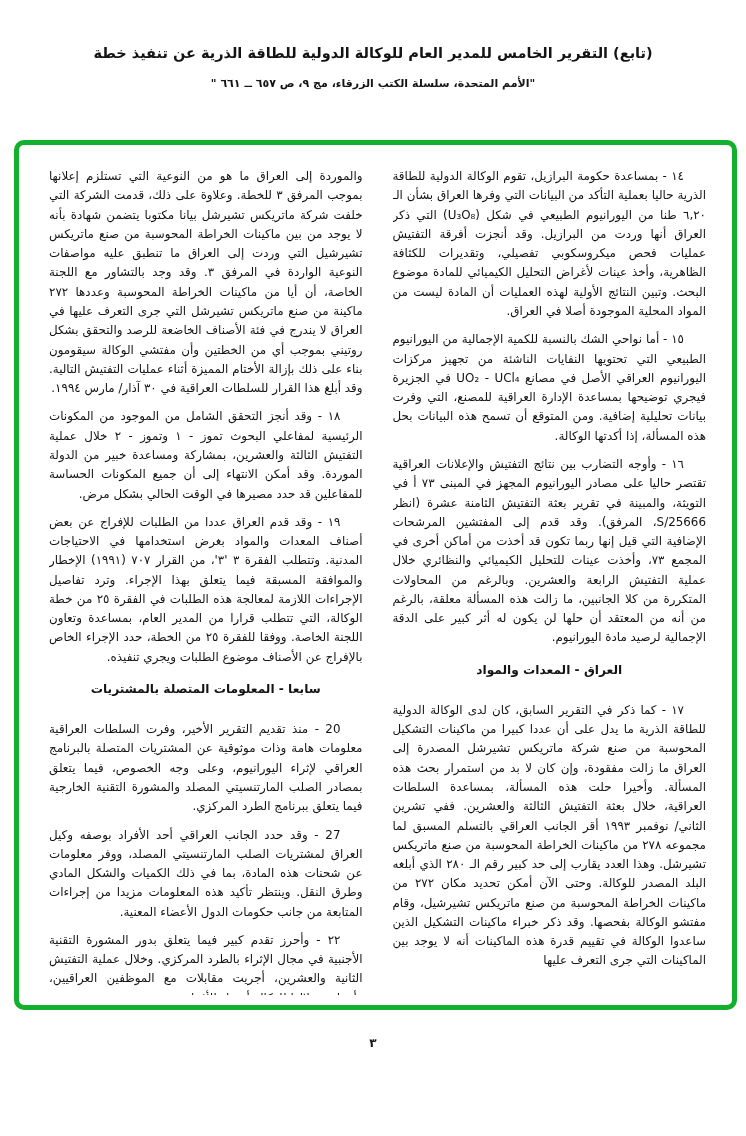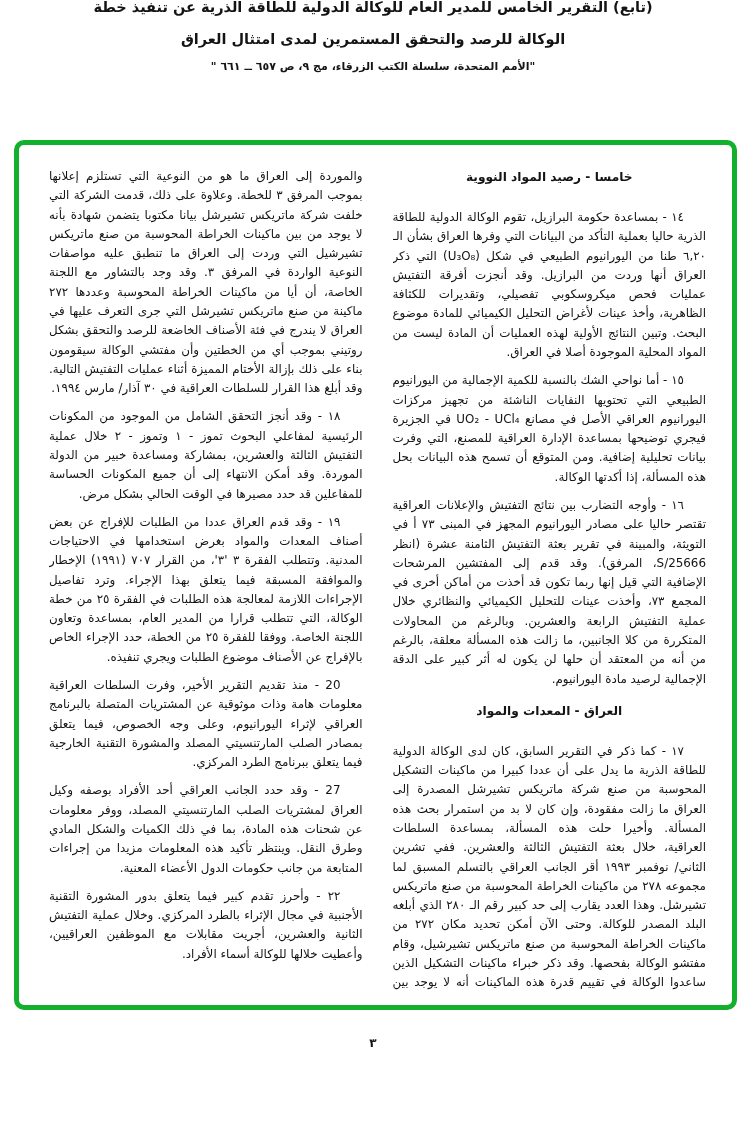--- a/index.html
+++ b/index.html
@@ -12,20 +12,21 @@
     width: 746px;
     height: 1136px;
     background: #ffffff;
     overflow: hidden;
     color: #141414;
   }
   
   .doc-header {
     direction: rtl;
     text-align: center;
+    padding-top: 46px;
   }
   .doc-header .h-line1 {
     font-size: 14.5px;
     font-weight: bold;
     line-height: 1.0;
     margin-bottom: 17px;
   }
   .doc-header .h-line2 {
     font-size: 14.5px;
     font-weight: bold;
@@ -93,40 +94,39 @@
     font-weight: bold;
   }
 </style>
 </head>
 <body>
 
 <div class="page">
 
   <header class="doc-header">
     <div class="h-line1">(تابع) التقرير الخامس للمدير العام للوكالة الدولية للطاقة الذرية عن تنفيذ خطة</div>
-    <div class="h-line2">الوكالة للرصد والتحقق المستمرين لمدى امتثال العراق</div>
     <div class="h-line3">"الأمم المتحدة، سلسلة الكتب الزرقاء، مج ٩، ص ٦٥٧ ــ ٦٦١ "</div>
   </header>
 
   <div class="green-box">
     <div class="columns">
 
       <div class="col">
-        <div class="section-heading first-heading">خامسا -  رصيد المواد النووية</div>
         <p class="numbered">١٤ -   بمساعدة حكومة البرازيل، تقوم الوكالة الدولية للطاقة الذرية حاليا بعملية التأكد من البيانات التي وفرها العراق بشأن الـ ٦,٢٠ طنا من اليورانيوم الطبيعي في شكل (U₃O₈) التي ذكر العراق أنها وردت من البرازيل. وقد أنجزت أفرقة التفتيش عمليات فحص ميكروسكوبي تفصيلي، وتقديرات للكثافة الظاهرية، وأخذ عينات لأغراض التحليل الكيميائي للمادة موضوع البحث. وتبين النتائج الأولية لهذه العمليات أن المادة ليست من المواد المحلية الموجودة أصلا في العراق.</p>
         <p class="numbered">١٥ -   أما نواحي الشك بالنسبة للكمية الإجمالية من اليورانيوم الطبيعي التي تحتويها النفايات الناشئة من تجهيز مركزات اليورانيوم العراقي الأصل في مصانع UO₂ - UCl₄ في الجزيرة فيجري توضيحها بمساعدة الإدارة العراقية للمصنع، التي وفرت بيانات تحليلية إضافية. ومن المتوقع أن تسمح هذه البيانات بحل هذه المسألة، إذا أكدتها الوكالة.</p>
         <p class="numbered">١٦ -   وأوجه التضارب بين نتائج التفتيش والإعلانات العراقية تقتصر حاليا على مصادر اليورانيوم المجهز في المبنى ٧٣ أ في التويثة، والمبينة في تقرير بعثة التفتيش الثامنة عشرة (انظر S/25666، المرفق). وقد قدم إلى المفتشين المرشحات الإضافية التي قيل إنها ربما تكون قد أخذت من أماكن أخرى في المجمع ٧٣، وأخذت عينات للتحليل الكيميائي والنظائري خلال عملية التفتيش الرابعة والعشرين. وبالرغم من المحاولات المتكررة من كلا الجانبين، ما زالت هذه المسألة معلقة، بالرغم من أنه من المعتقد أن حلها لن يكون له أثر كبير على الدقة الإجمالية لرصيد مادة اليورانيوم.</p>
         <div class="section-heading">العراق -  المعدات والمواد</div>
         <p class="numbered">١٧ -   كما ذكر في التقرير السابق، كان لدى الوكالة الدولية للطاقة الذرية ما يدل على أن عددا كبيرا من ماكينات التشكيل المحوسبة من صنع شركة ماتريكس تشيرشل المصدرة إلى العراق ما زالت مفقودة، وإن كان لا بد من استمرار بحث هذه المسألة. وأخيرا حلت هذه المسألة، بمساعدة السلطات العراقية، خلال بعثة التفتيش الثالثة والعشرين. ففي تشرين الثاني/ نوفمبر ١٩٩٣ أقر الجانب العراقي بالتسلم المسبق لما مجموعه ٢٧٨ من ماكينات الخراطة المحوسبة من صنع ماتريكس تشيرشل. وهذا العدد يقارب إلى حد كبير رقم الـ ٢٨٠ الذي أبلغه البلد المصدر للوكالة. وحتى الآن أمكن تحديد مكان ٢٧٢ من ماكينات الخراطة المحوسبة من صنع ماتريكس تشيرشيل، وقام مفتشو الوكالة بفحصها. وقد ذكر خبراء ماكينات التشكيل الذين ساعدوا الوكالة في تقييم قدرة هذه الماكينات أنه لا يوجد بين الماكينات التي جرى التعرف عليها</p>
       </div>
 
       <div class="col">
         <p>والموردة إلى العراق ما هو من النوعية التي تستلزم إعلانها بموجب المرفق ٣ للخطة. وعلاوة على ذلك، قدمت الشركة التي خلفت شركة ماتريكس تشيرشل بيانا مكتوبا يتضمن شهادة بأنه لا يوجد من بين ماكينات الخراطة المحوسبة من صنع ماتريكس تشيرشيل التي وردت إلى العراق ما تنطبق عليه مواصفات النوعية الواردة في المرفق ٣. وقد وجد بالتشاور مع اللجنة الخاصة، أن أيا من ماكينات الخراطة المحوسبة وعددها ٢٧٢ ماكينة من صنع ماتريكس تشيرشل التي جرى التعرف عليها في العراق لا يندرج في فئة الأصناف الخاضعة للرصد والتحقق بشكل روتيني بموجب أي من الخطتين وأن مفتشي الوكالة سيقومون بناء على ذلك بإزالة الأختام المميزة أثناء عمليات التفتيش التالية. وقد أبلغ هذا القرار للسلطات العراقية في ٣٠ آذار/ مارس ١٩٩٤.</p>
         <p class="numbered">١٨ -   وقد أنجز التحقق الشامل من الموجود من المكونات الرئيسية لمفاعلي البحوث تموز - ١ وتموز - ٢ خلال عملية التفتيش الثالثة والعشرين، بمشاركة ومساعدة خبير من الدولة الموردة. وقد أمكن الانتهاء إلى أن جميع المكونات الحساسة للمفاعلين قد حدد مصيرها في الوقت الحالي بشكل مرض.</p>
         <p class="numbered">١٩ -   وقد قدم العراق عددا من الطلبات للإفراج عن بعض أصناف المعدات والمواد بغرض استخدامها في الاحتياجات المدنية. وتتطلب الفقرة ٣ '٣'، من القرار ٧٠٧ (١٩٩١) الإخطار والموافقة المسبقة فيما يتعلق بهذا الإجراء. وترد تفاصيل الإجراءات اللازمة لمعالجة هذه الطلبات في الفقرة ٢٥ من خطة الوكالة، التي تتطلب قرارا من المدير العام، بمساعدة وتعاون اللجنة الخاصة. ووفقا للفقرة ٢٥ من الخطة، حدد الإجراء الخاص بالإفراج عن الأصناف موضوع الطلبات ويجري تنفيذه.</p>
+        <div class="section-heading">سابعا -  المعلومات المتصلة بالمشتريات</div>
         <p class="numbered">20 -   منذ تقديم التقرير الأخير، وفرت السلطات العراقية معلومات هامة وذات موثوقية عن المشتريات المتصلة بالبرنامج العراقي لإثراء اليورانيوم، وعلى وجه الخصوص، فيما يتعلق بمصادر الصلب المارتنسيتي المصلد والمشورة التقنية الخارجية فيما يتعلق ببرنامج الطرد المركزي.</p>
         <p class="numbered">27 -   وقد حدد الجانب العراقي أحد الأفراد بوصفه وكيل العراق لمشتريات الصلب المارتنسيتي المصلد، ووفر معلومات عن شحنات هذه المادة، بما في ذلك الكميات والشكل المادي وطرق النقل. وينتظر تأكيد هذه المعلومات مزيدا من إجراءات المتابعة من جانب حكومات الدول الأعضاء المعنية.</p>
         <p class="numbered">٢٢ -   وأحرز تقدم كبير فيما يتعلق بدور المشورة التقنية الأجنبية في مجال الإثراء بالطرد المركزي. وخلال عملية التفتيش الثانية والعشرين، أجريت مقابلات مع الموظفين العراقيين، وأعطيت خلالها للوكالة أسماء الأفراد.</p>
       </div>
 
     </div>
   </div>
 
   <footer class="page-footer">
     <span class="page-number">٣</span>

